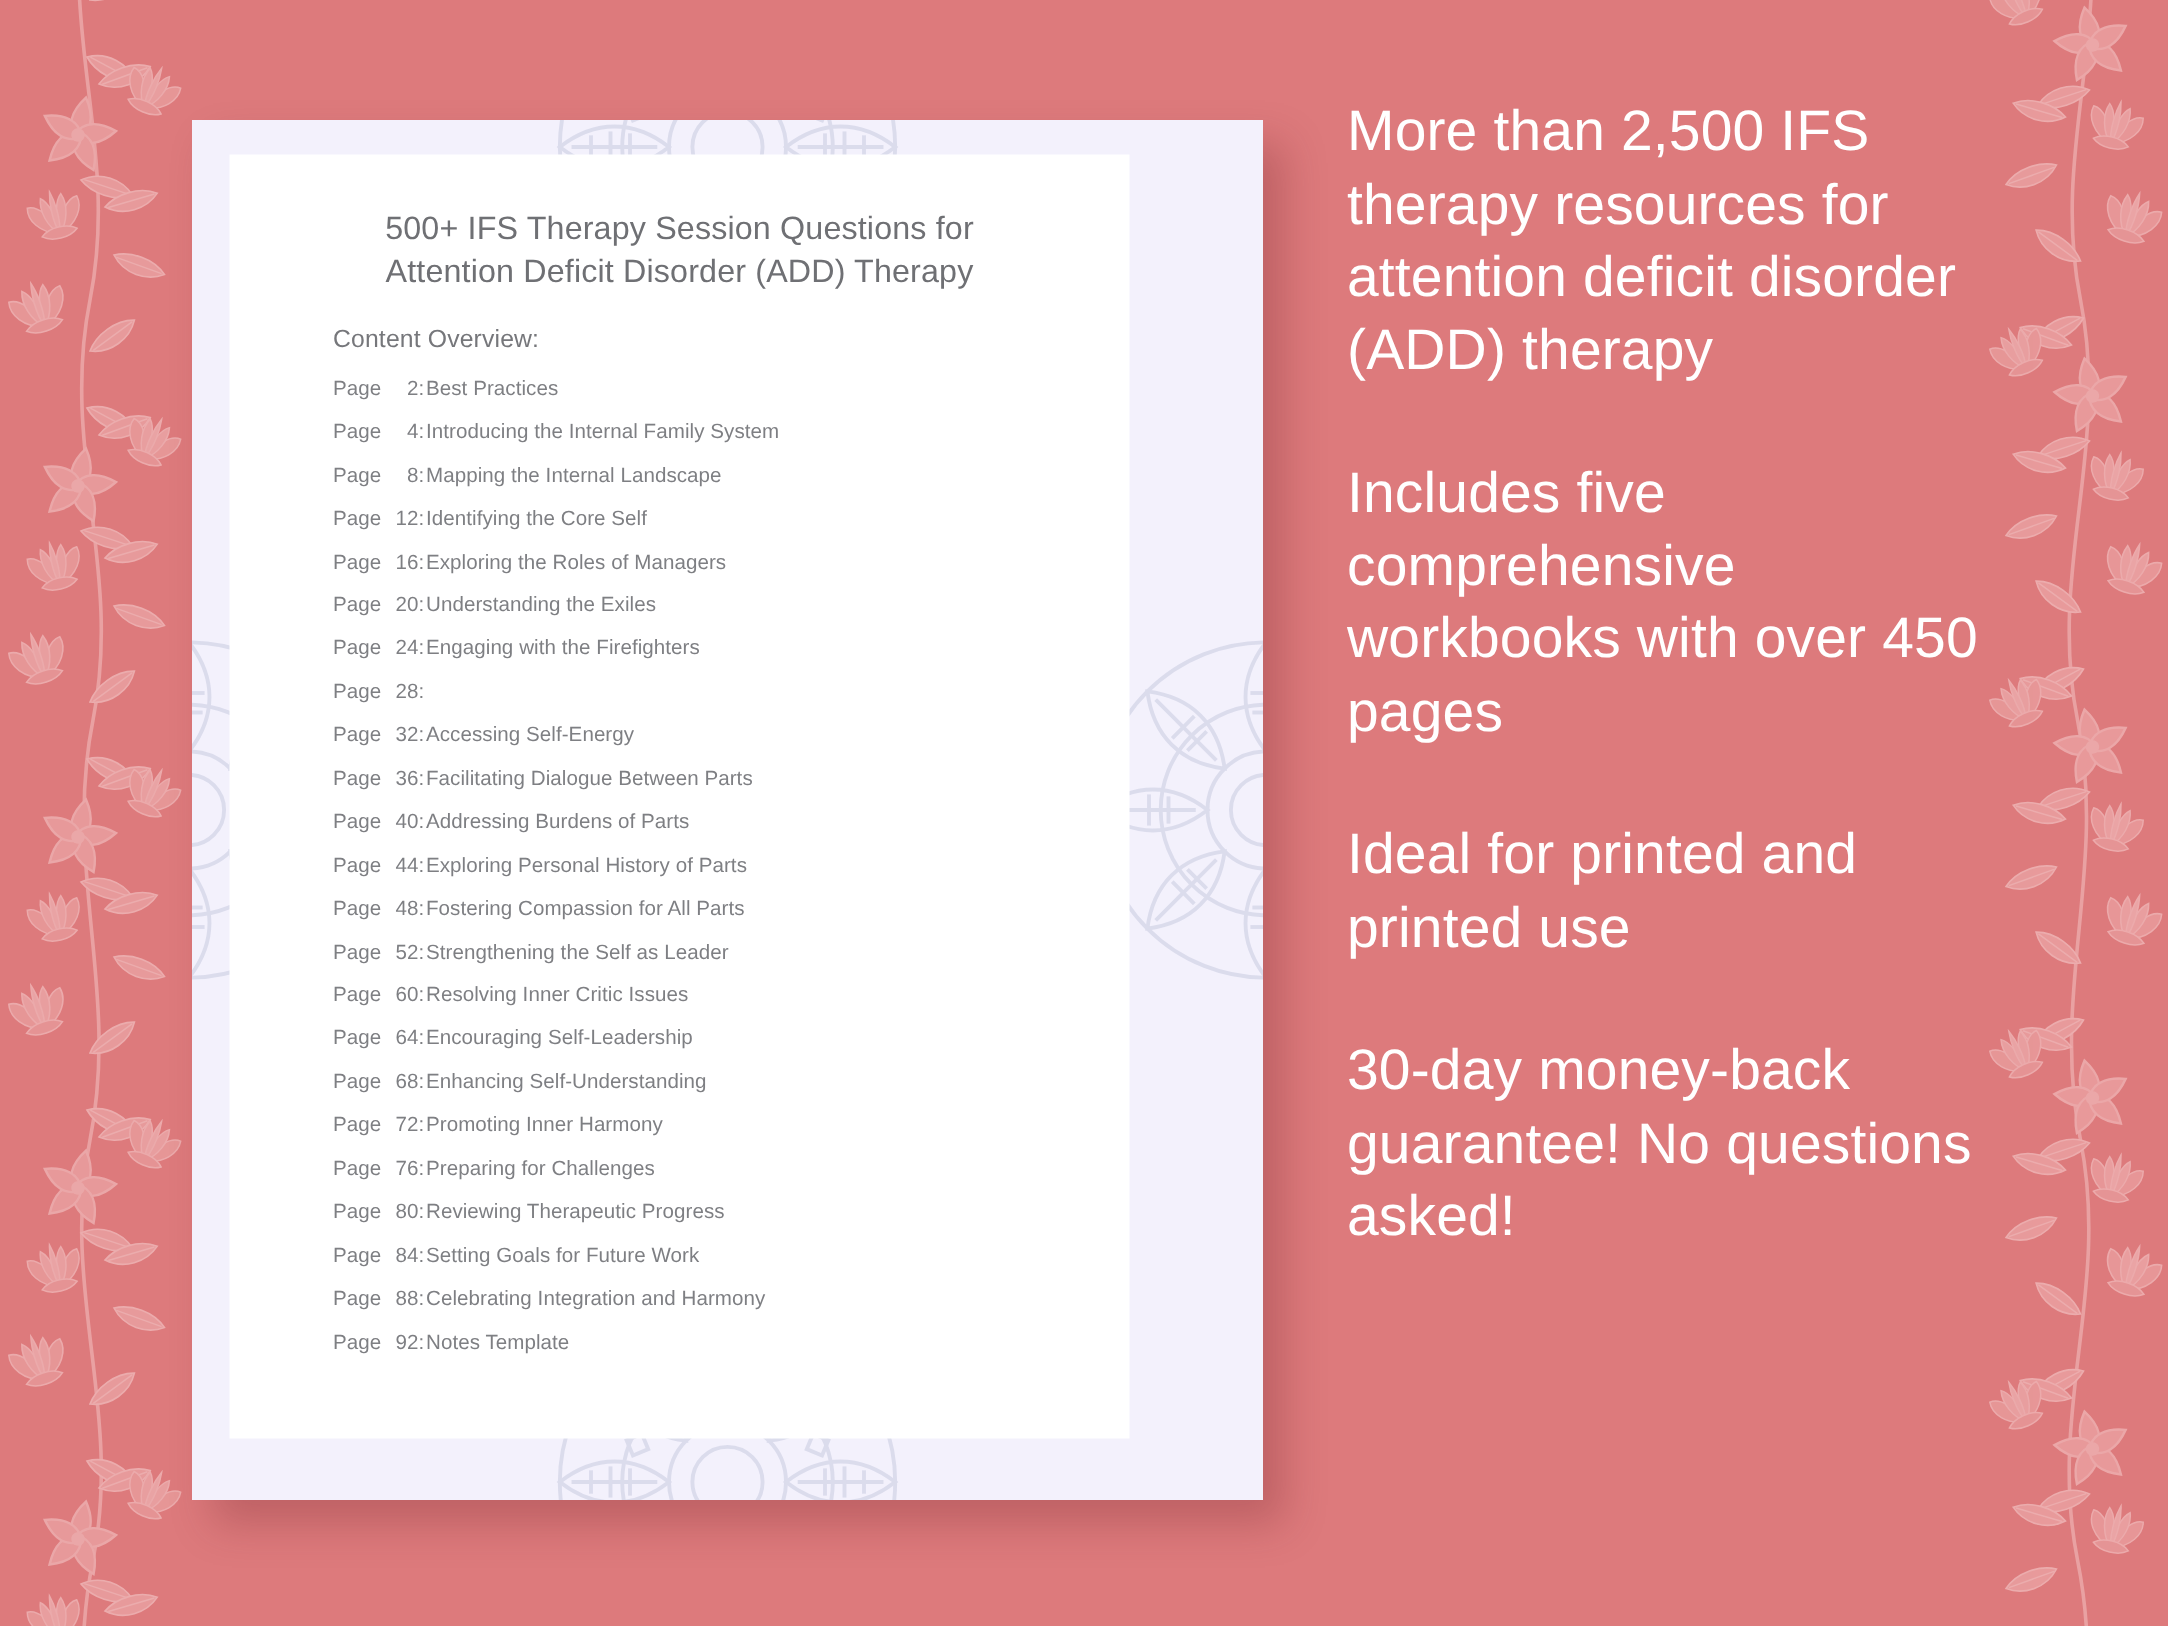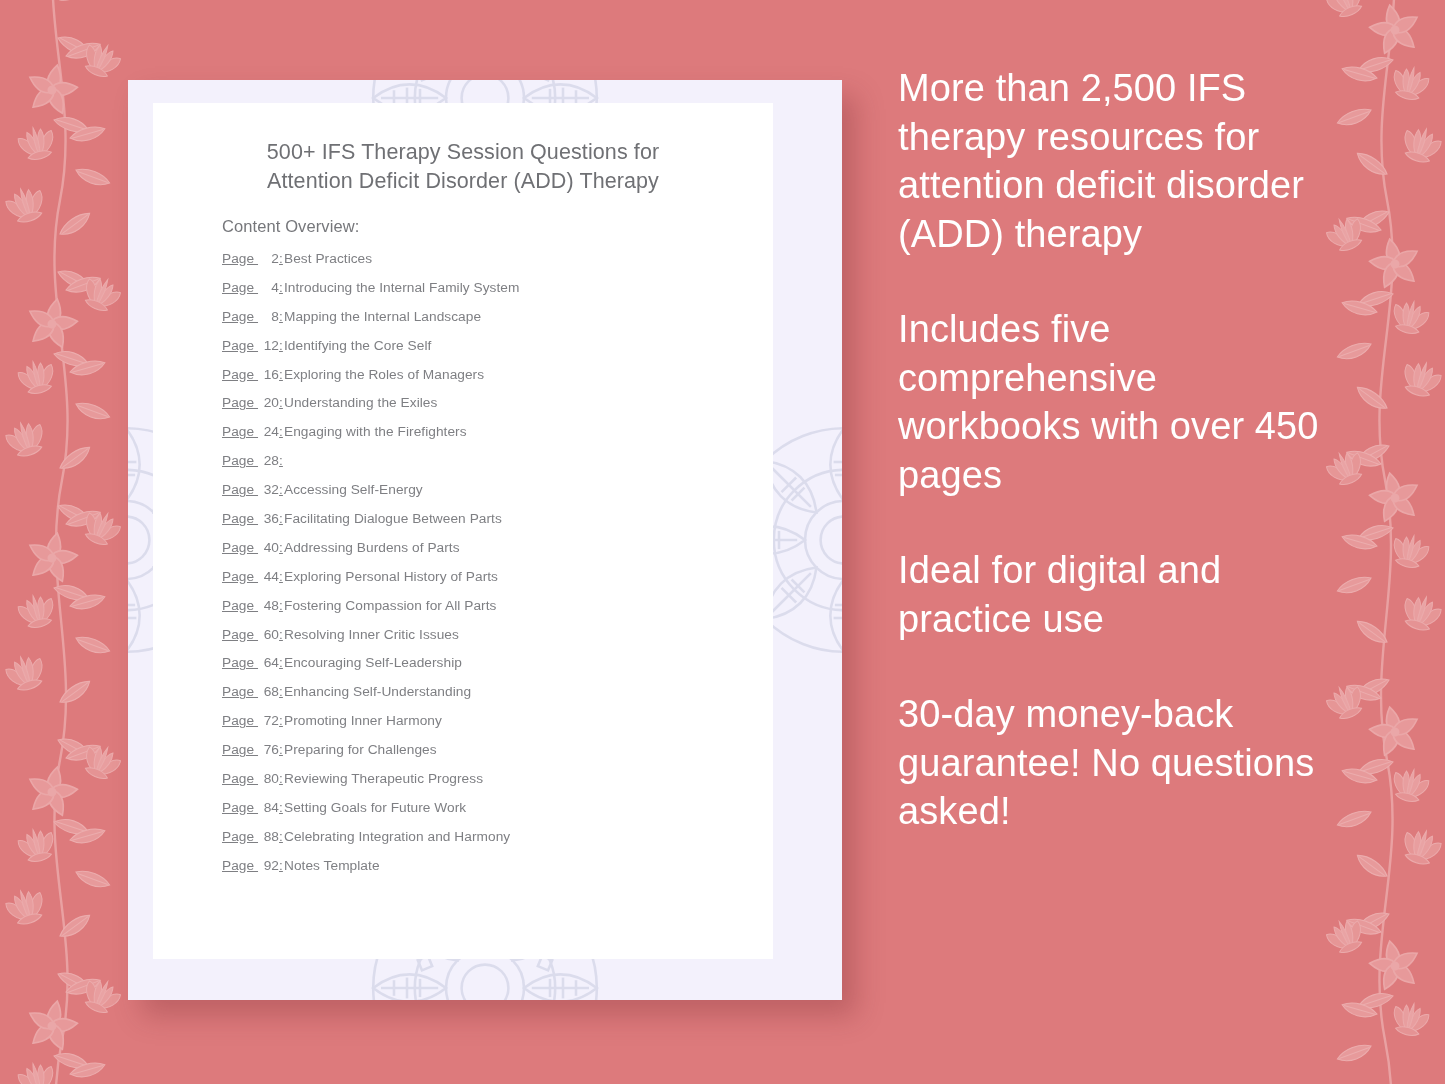--- a/index.html
+++ b/index.html
@@ -58,21 +58,20 @@
   .mandala.left   { left: -132px; top: 50%; margin-top: -130px; width: 260px; height: 260px; }
   .mandala.right  { right: -132px; top: 50%; margin-top: -130px; width: 260px; height: 260px; }
 
   #page {
     position: absolute;
     left: 25px;
     top: 23px;
     width: 600px;
     height: 856px;
     background: #ffffff;
-    padding-left: 20px;
   }
 
   #doc-title {
     position: absolute;
     left: 0; right: 0;
     top: 35px;
     text-align: center;
     font-size: 21.5px;
     line-height: 29px;
     color: #6f7074;
@@ -105,21 +104,20 @@
     font-size: 13.7px;
     color: #7e7f83;
     letter-spacing: .05px;
     padding-left: 24px;
   }
   .toc-page {
     width: 62px;
     text-align: left;
     white-space: pre;
     flex: 0 0 auto;
-    text-decoration: underline;
   }
   .toc-num {
     display: inline-block;
     width: 21px;
     text-align: right;
   }
   .toc-topic { flex: 1 1 auto; }
 
   
   #bullets {
@@ -658,20 +656,24 @@
           </div>
           <div class="toc-row">
             <span class="toc-page"><span>Page </span><span class="toc-num">44</span>:</span>
             <span class="toc-topic">Exploring Personal History of Parts</span>
           </div>
           <div class="toc-row">
             <span class="toc-page"><span>Page </span><span class="toc-num">48</span>:</span>
             <span class="toc-topic">Fostering Compassion for All Parts</span>
           </div>
           <div class="toc-row">
+            <span class="toc-page"><span>Page </span><span class="toc-num">52</span>:</span>
+            <span class="toc-topic">Strengthening the Self as Leader</span>
+          </div>
+          <div class="toc-row">
             <span class="toc-page"><span>Page </span><span class="toc-num">60</span>:</span>
             <span class="toc-topic">Resolving Inner Critic Issues</span>
           </div>
           <div class="toc-row">
             <span class="toc-page"><span>Page </span><span class="toc-num">64</span>:</span>
             <span class="toc-topic">Encouraging Self-Leadership</span>
           </div>
           <div class="toc-row">
             <span class="toc-page"><span>Page </span><span class="toc-num">68</span>:</span>
             <span class="toc-topic">Enhancing Self-Understanding</span>
@@ -700,17 +702,17 @@
             <span class="toc-page"><span>Page </span><span class="toc-num">92</span>:</span>
             <span class="toc-topic">Notes Template</span>
           </div>
         </div>
     </div>
   </div>
 
   <div id="bullets">
       <div class="bullet">More than 2,500 IFS therapy resources for attention deficit disorder (ADD) therapy</div>
       <div class="bullet">Includes five comprehensive workbooks with over 450 pages</div>
-      <div class="bullet">Ideal for digital and practice use</div>
+      <div class="bullet">Ideal for printed and printed use</div>
       <div class="bullet">30-day money-back guarantee! No questions asked!</div>
     </div>
 
 </div>
 
 </body></html>

